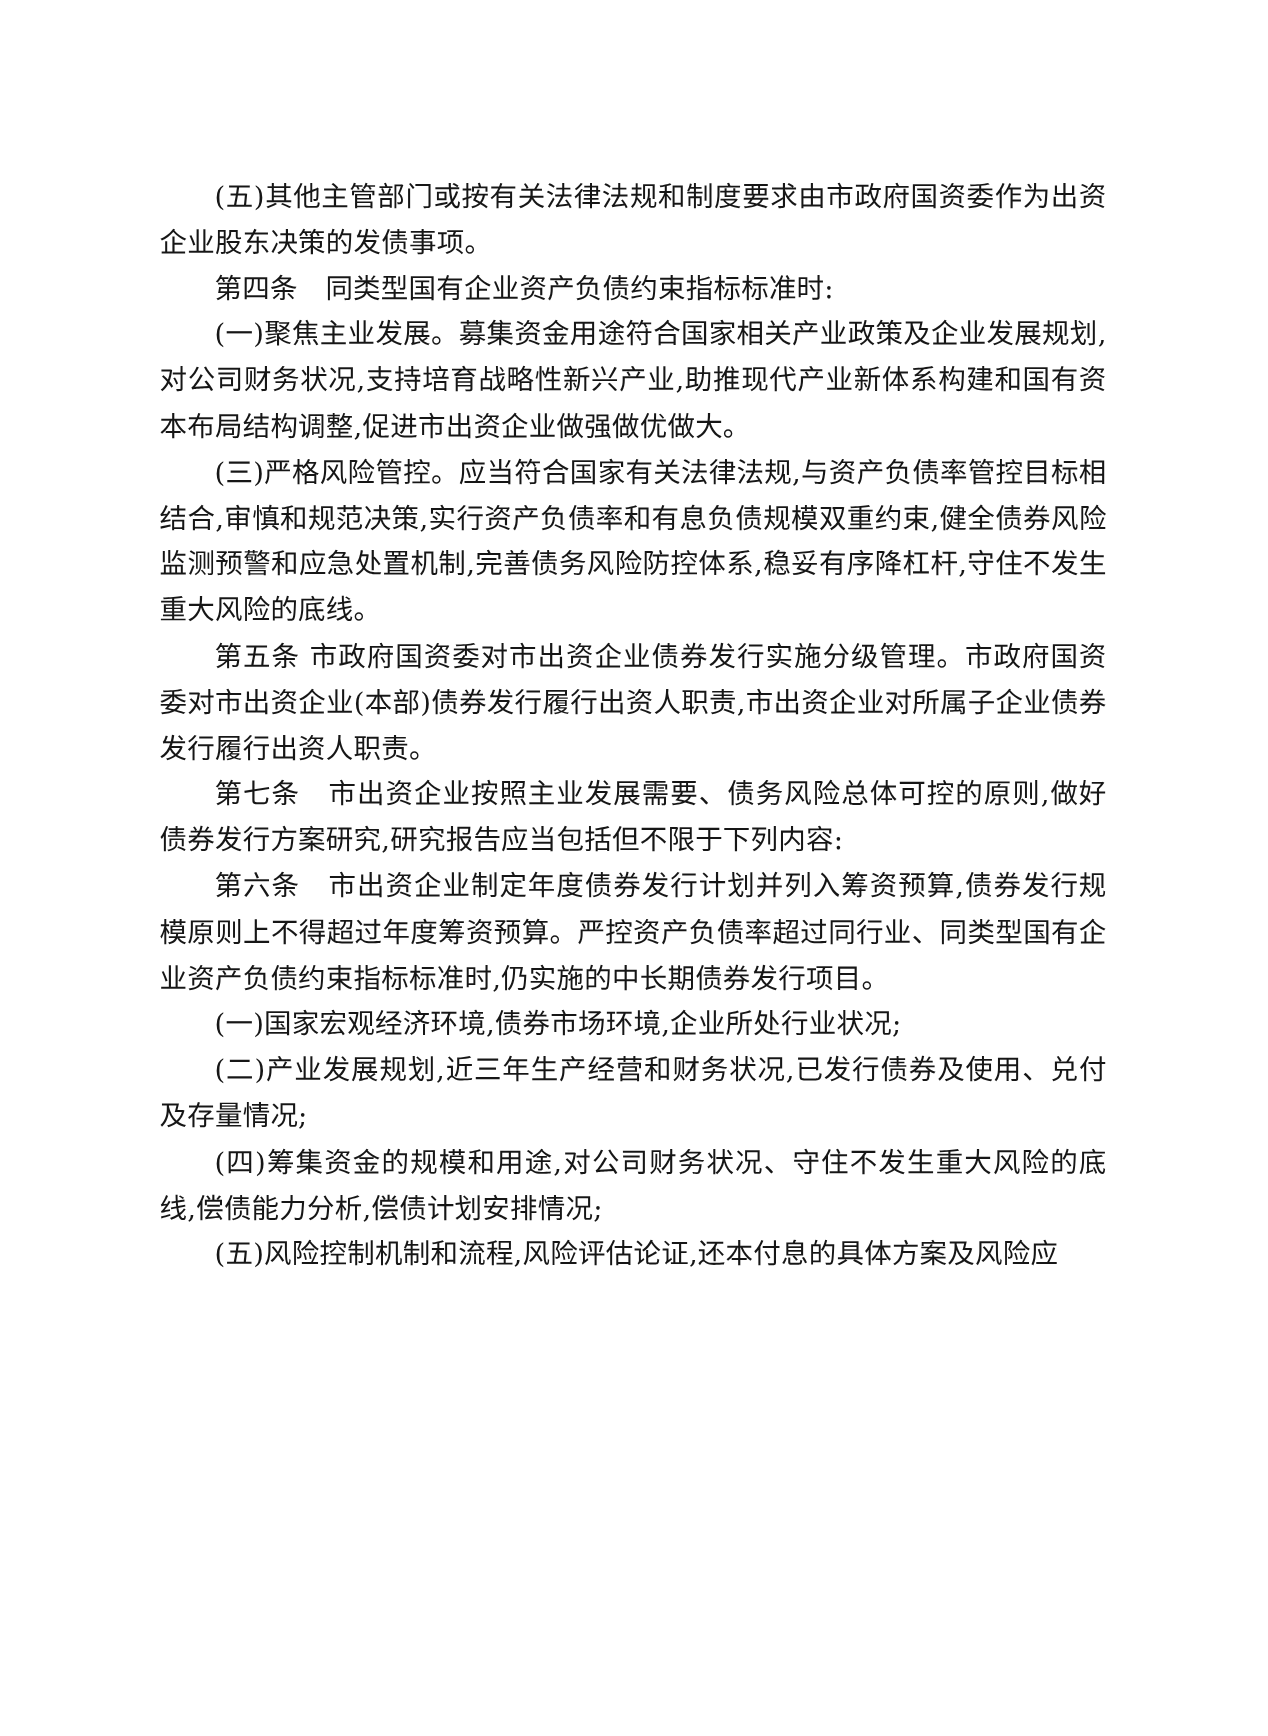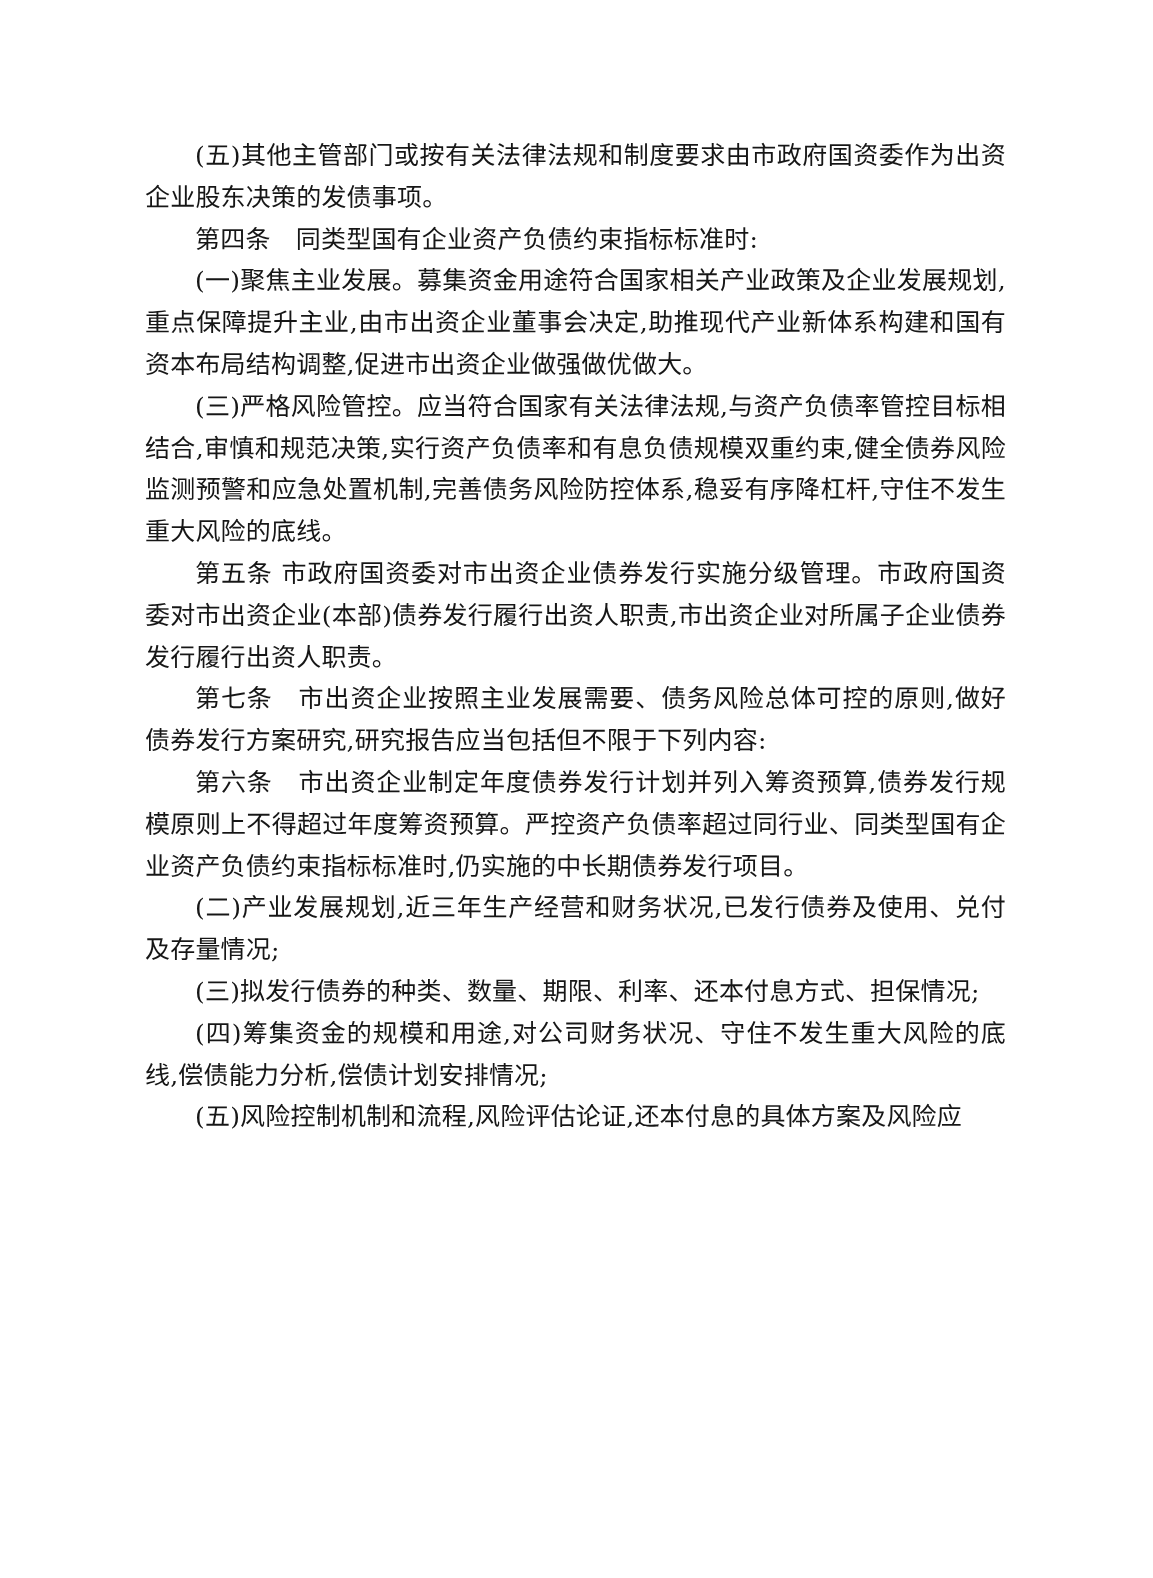--- a/index.html
+++ b/index.html
@@ -11,21 +11,21 @@
     position: relative;
     width: 1153px;
     height: 1578px;
     background: #ffffff;
     overflow: hidden;
     font-family: "DejaVu Serif", "Liberation Serif", serif;
   }
   .content {
     position: absolute;
     left: 145px;
-    top: 135px;
+    top: 158px;
     width: 861px;
     color: #161616;
   }
   .content p.para {
     margin: 0;
     padding: 0;
     font-size: 25px;
     line-height: 41.8px;
     text-align: justify;
     text-justify: inter-character;
@@ -34,23 +34,23 @@
     letter-spacing: 0.2px;
   }
 </style>
 </head>
 <body>
 
 <div class="page">
   <div class="content">
     <p class="para">(五)其他主管部门或按有关法律法规和制度要求由市政府国资委作为出资企业股东决策的发债事项。</p>
     <p class="para">第四条　同类型国有企业资产负债约束指标标准时:</p>
-    <p class="para">(一)聚焦主业发展。募集资金用途符合国家相关产业政策及企业发展规划,重点保障提升主业,由市出资企业董事会决定,助推现代产业新体系构建和国有资本布局结构调整,促进市出资企业做强做优做大。</p>
+    <p class="para">(一)聚焦主业发展。募集资金用途符合国家相关产业政策及企业发展规划,对公司财务状况,支持培育战略性新兴产业,助推现代产业新体系构建和国有资本布局结构调整,促进市出资企业做强做优做大。</p>
     <p class="para">(三)严格风险管控。应当符合国家有关法律法规,与资产负债率管控目标相结合,审慎和规范决策,实行资产负债率和有息负债规模双重约束,健全债券风险监测预警和应急处置机制,完善债务风险防控体系,稳妥有序降杠杆,守住不发生重大风险的底线。</p>
     <p class="para">第五条 市政府国资委对市出资企业债券发行实施分级管理。市政府国资委对市出资企业(本部)债券发行履行出资人职责,市出资企业对所属子企业债券发行履行出资人职责。</p>
     <p class="para">第七条　市出资企业按照主业发展需要、债务风险总体可控的原则,做好债券发行方案研究,研究报告应当包括但不限于下列内容:</p>
     <p class="para">第六条　市出资企业制定年度债券发行计划并列入筹资预算,债券发行规模原则上不得超过年度筹资预算。严控资产负债率超过同行业、同类型国有企业资产负债约束指标标准时,仍实施的中长期债券发行项目。</p>
+    <p class="para">(一)国家宏观经济环境,债券市场环境,企业所处行业状况;</p>
     <p class="para">(二)产业发展规划,近三年生产经营和财务状况,已发行债券及使用、兑付及存量情况;</p>
-    <p class="para">(三)拟发行债券的种类、数量、期限、利率、还本付息方式、担保情况;</p>
     <p class="para">(四)筹集资金的规模和用途,对公司财务状况、守住不发生重大风险的底线,偿债能力分析,偿债计划安排情况;</p>
     <p class="para">(五)风险控制机制和流程,风险评估论证,还本付息的具体方案及风险应</p>
   </div>
 </div>
 
 </body></html>

